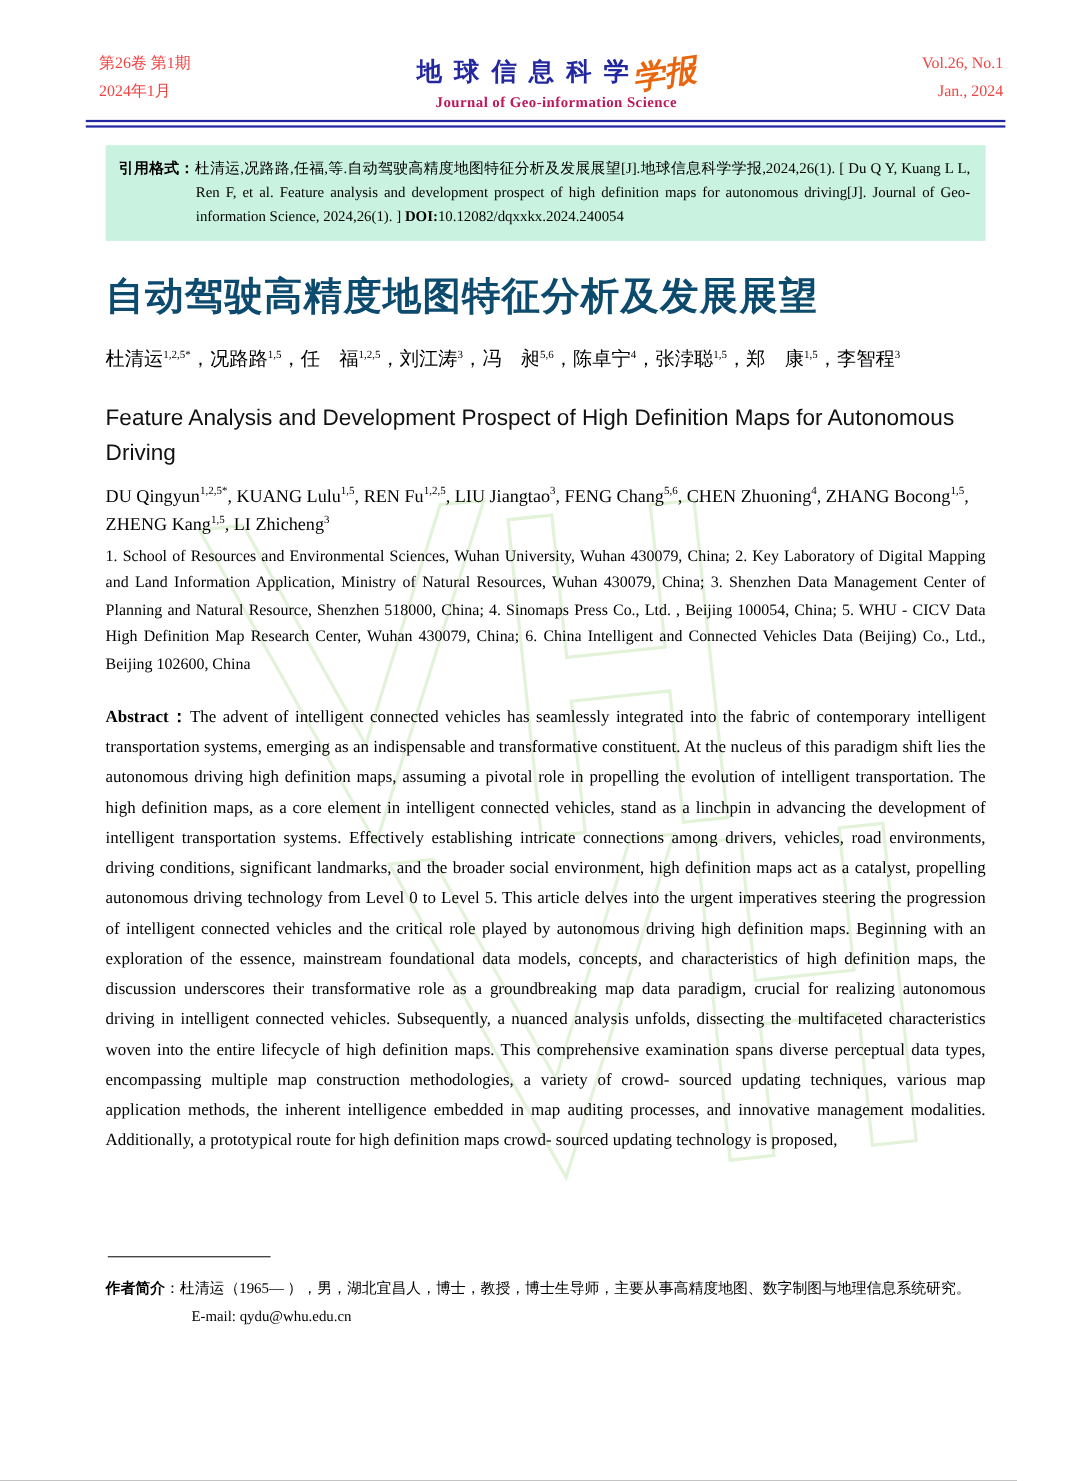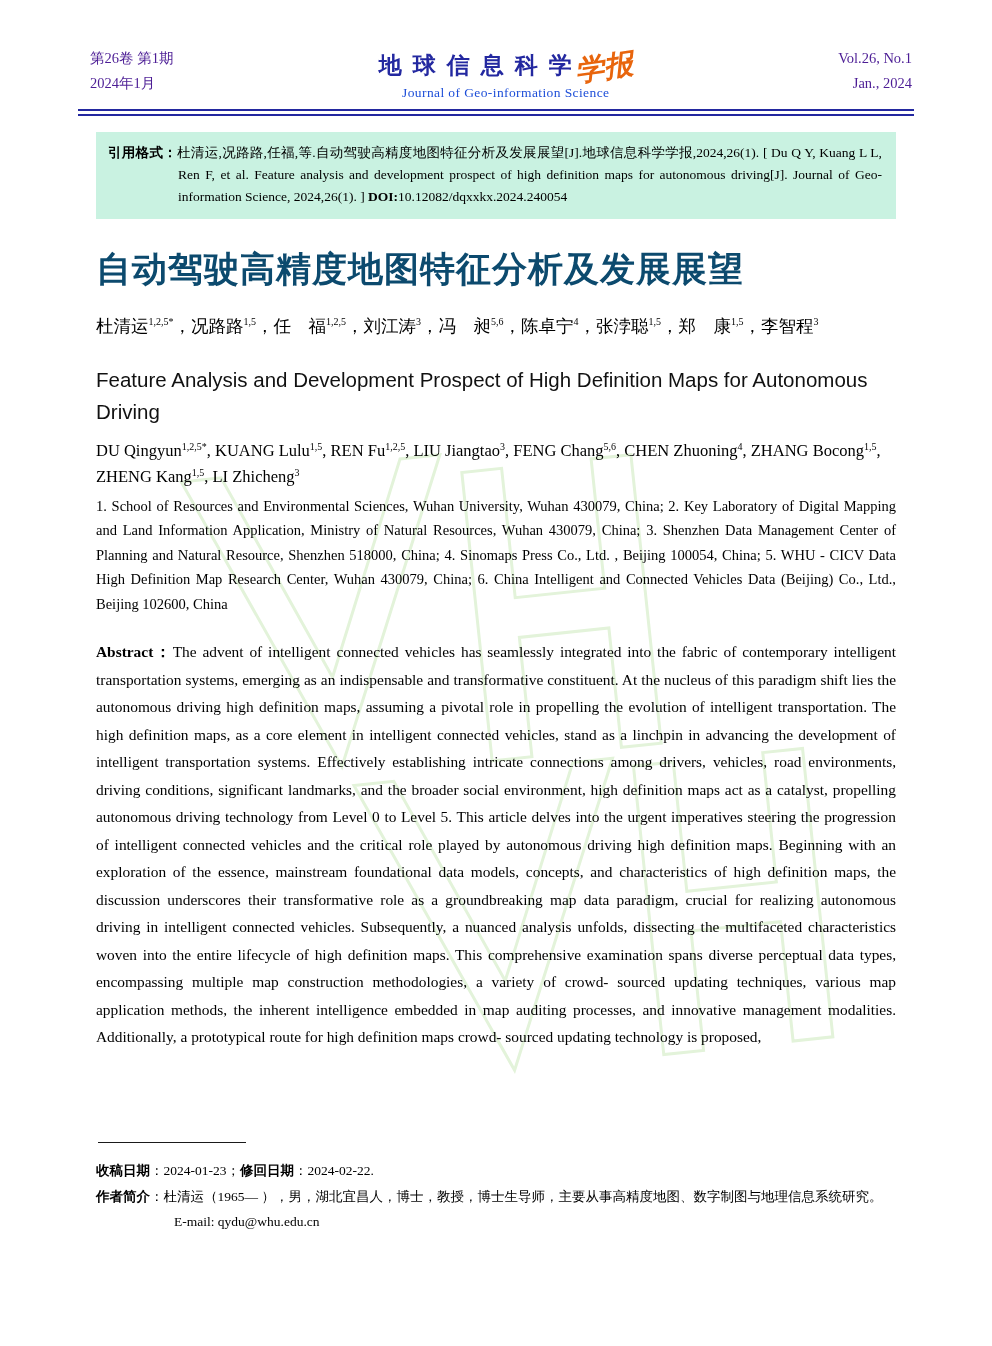--- a/index.html
+++ b/index.html
@@ -9,33 +9,33 @@
     background:#ffffff; overflow:hidden;
     font-family:"Liberation Serif","DejaVu Serif",serif; color:#000;
   }
   .watermark { position:absolute; left:150px; top:330px; pointer-events:none; }
 
   
   .journal-header {
     position:relative; display:flex; justify-content:space-between; align-items:flex-start;
     margin:46px 80px 0 90px; color:#2328a0;
   }
-  .jh-side { font-size:14.5px; line-height:1.75; color:#4c1d95; }
+  .jh-side { font-size:14.5px; line-height:1.75; color:#ef4444; }
   .jh-side.right { text-align:right; }
   .jh-center { text-align:center; margin-top:2px; }
   .jh-title-row { white-space:nowrap; }
   .jh-cn {
     font-family:"Liberation Sans","DejaVu Sans",sans-serif;
     font-weight:bold; font-size:23px; letter-spacing:11px; color:#2328a0;
   }
   .jh-logo {
     display:inline-block; font-family:"DejaVu Serif",serif; font-style:italic; font-weight:bold;
     font-size:29px; color:#e8650d; transform:rotate(-8deg); margin-left:-8px; vertical-align:-4px;
   }
-  .jh-en { font-size:13.5px; letter-spacing:0.4px; margin-top:-3px; color:#1d4ed8; }
+  .jh-en { font-size:13.5px; letter-spacing:0.4px; margin-top:-3px; color:#be185d;font-weight:bold; }
 
   .double-rule {
     margin:8px 78px 0 78px; height:7px;
     border-top:2.5px solid #2328a0; border-bottom:2.5px solid #2328a0;
   }
 
   
   .content { position:relative; margin:0 96px; }
 
   .citation-box {
@@ -125,18 +125,17 @@
     <p class="authors-en"><span>DU Qingyun</span><sup>1,2,5*</sup><span>, KUANG Lulu</span><sup>1,5</sup><span>, REN Fu</span><sup>1,2,5</sup><span>, LIU Jiangtao</span><sup>3</sup><span>, FENG Chang</span><sup>5,6</sup><span>, CHEN Zhuoning</span><sup>4</sup><span>, ZHANG Bocong</span><sup>1,5</sup><span>, ZHENG Kang</span><sup>1,5</sup><span>, LI Zhicheng</span><sup>3</sup></p>
 
     <p class="affil-en">1. School of Resources and Environmental Sciences, Wuhan University, Wuhan 430079, China; 2. Key Laboratory of Digital Mapping and Land Information Application, Ministry of Natural Resources, Wuhan 430079, China; 3. Shenzhen Data Management Center of Planning and Natural Resource, Shenzhen 518000, China; 4. Sinomaps Press Co., Ltd. , Beijing 100054, China; 5. WHU - CICV Data High Definition Map Research Center, Wuhan 430079, China; 6. China Intelligent and Connected Vehicles Data (Beijing) Co., Ltd., Beijing 102600, China</p>
 
     <p class="abstract"><b>Abstract：</b><span>The advent of intelligent connected vehicles has seamlessly integrated into the fabric of contemporary intelligent transportation systems, emerging as an indispensable and transformative constituent. At the nucleus of this paradigm shift lies the autonomous driving high definition maps, assuming a pivotal role in propelling the evolution of intelligent transportation. The high definition maps, as a core element in intelligent connected vehicles, stand as a linchpin in advancing the development of intelligent transportation systems. Effectively establishing intricate connections among drivers, vehicles, road environments, driving conditions, significant landmarks, and the broader social environment, high definition maps act as a catalyst, propelling autonomous driving technology from Level 0 to Level 5. This article delves into the urgent imperatives steering the progression of intelligent connected vehicles and the critical role played by autonomous driving high definition maps. Beginning with an exploration of the essence, mainstream foundational data models, concepts, and characteristics of high definition maps, the discussion underscores their transformative role as a groundbreaking map data paradigm, crucial for realizing autonomous driving in intelligent connected vehicles. Subsequently, a nuanced analysis unfolds, dissecting the multifaceted characteristics woven into the entire lifecycle of high definition maps. This comprehensive examination spans diverse perceptual data types, encompassing multiple map construction methodologies, a variety of crowd- sourced updating techniques, various map application methods, the inherent intelligence embedded in map auditing processes, and innovative management modalities. Additionally, a prototypical route for high definition maps crowd- sourced updating technology is proposed,</span></p>
 
   </div>
 
   <footer class="footnotes">
     <div class="fn-rule"></div>
-    <div class="fn-line"><b class="fn-label">收稿日期</b><span>：2024-01-23；</span><b class="fn-label">修回日期</b><span>：2024-02-22.</span></div>
     <div class="fn-line"><b class="fn-label">作者简介</b><span>：杜清运（1965— ），男，湖北宜昌人，博士，教授，博士生导师，主要从事高精度地图、数字制图与地理信息系统研究。</span></div>
     <div class="fn-email">E-mail: qydu@whu.edu.cn</div>
   </footer>
 
 </div>
 
 </body></html>

